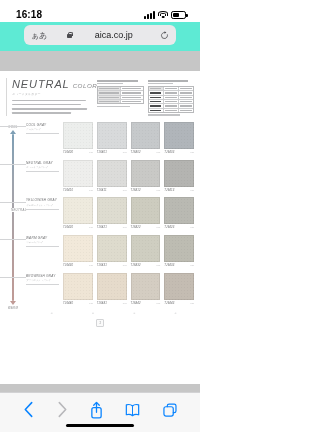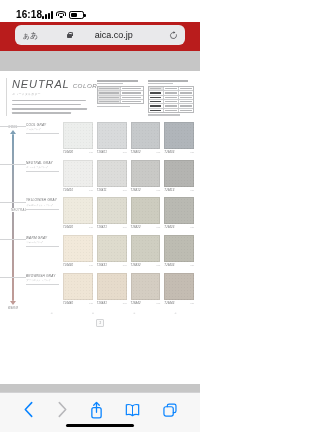--- a/index.html
+++ b/index.html
@@ -6,21 +6,21 @@
   html,body { width:200px; height:432px; overflow:hidden; }
   body {
     font-family:"Liberation Sans", sans-serif;
     background:#ffffff;
     -webkit-font-smoothing:antialiased;
   }
 
   
   .statusbar{
     height:22px; width:200px;
-    display:flex; align-items:center; 
+    display:flex; align-items:center; justify-content:space-between;
     padding:7px 14px 0 16px;
     background:#ffffff;
   }
   .sb-time{ font-size:10px; font-weight:700; color:#000; letter-spacing:.1px; }
   .sb-right{ display:flex; align-items:center; gap:3px; }
   .bars{ display:flex; align-items:flex-end; gap:1px; height:8px; }
   .bars i{ display:block; width:2px; background:#000; border-radius:.4px; }
   .bars i:nth-child(1){height:3px;} .bars i:nth-child(2){height:4.5px;}
   .bars i:nth-child(3){height:6px;} .bars i:nth-child(4){height:7.5px;}
   .wifi{ position:relative; width:10px; height:8px; }
@@ -34,21 +34,21 @@
     width:2.6px; height:2.6px; top:5.2px; background:#000;
     border:none; border-radius:50%;
   }
   .batt{ width:15px; height:8px; border:1px solid #000; border-radius:2.2px;
          position:relative; padding:1px; }
   .batt::after{ content:""; position:absolute; right:-2.6px; top:2.2px;
     width:1.4px; height:3px; background:#000; border-radius:0 1px 1px 0; }
   .batt i{ display:block; height:100%; width:55%; background:#000; border-radius:1px; }
 
   
-  .urlbar-wrap{ background:#b91c1c; padding:3px 15px 6px; }
+  .urlbar-wrap{ background:#5eead4; padding:3px 24px 6px; }
   .urlbar{
     height:20px; background:#e9e9eb; border-radius:6px;
     display:flex; align-items:center; padding:0 7px; position:relative;
   }
   .aa{ font-size:8px; color:#4c4c50; letter-spacing:-.3px; z-index:2; }
   .url-center{
     position:absolute; left:0; right:0; display:flex;
     align-items:center; justify-content:center; gap:2.5px;
   }
   .lock{ width:5px; height:6px; position:relative; }

